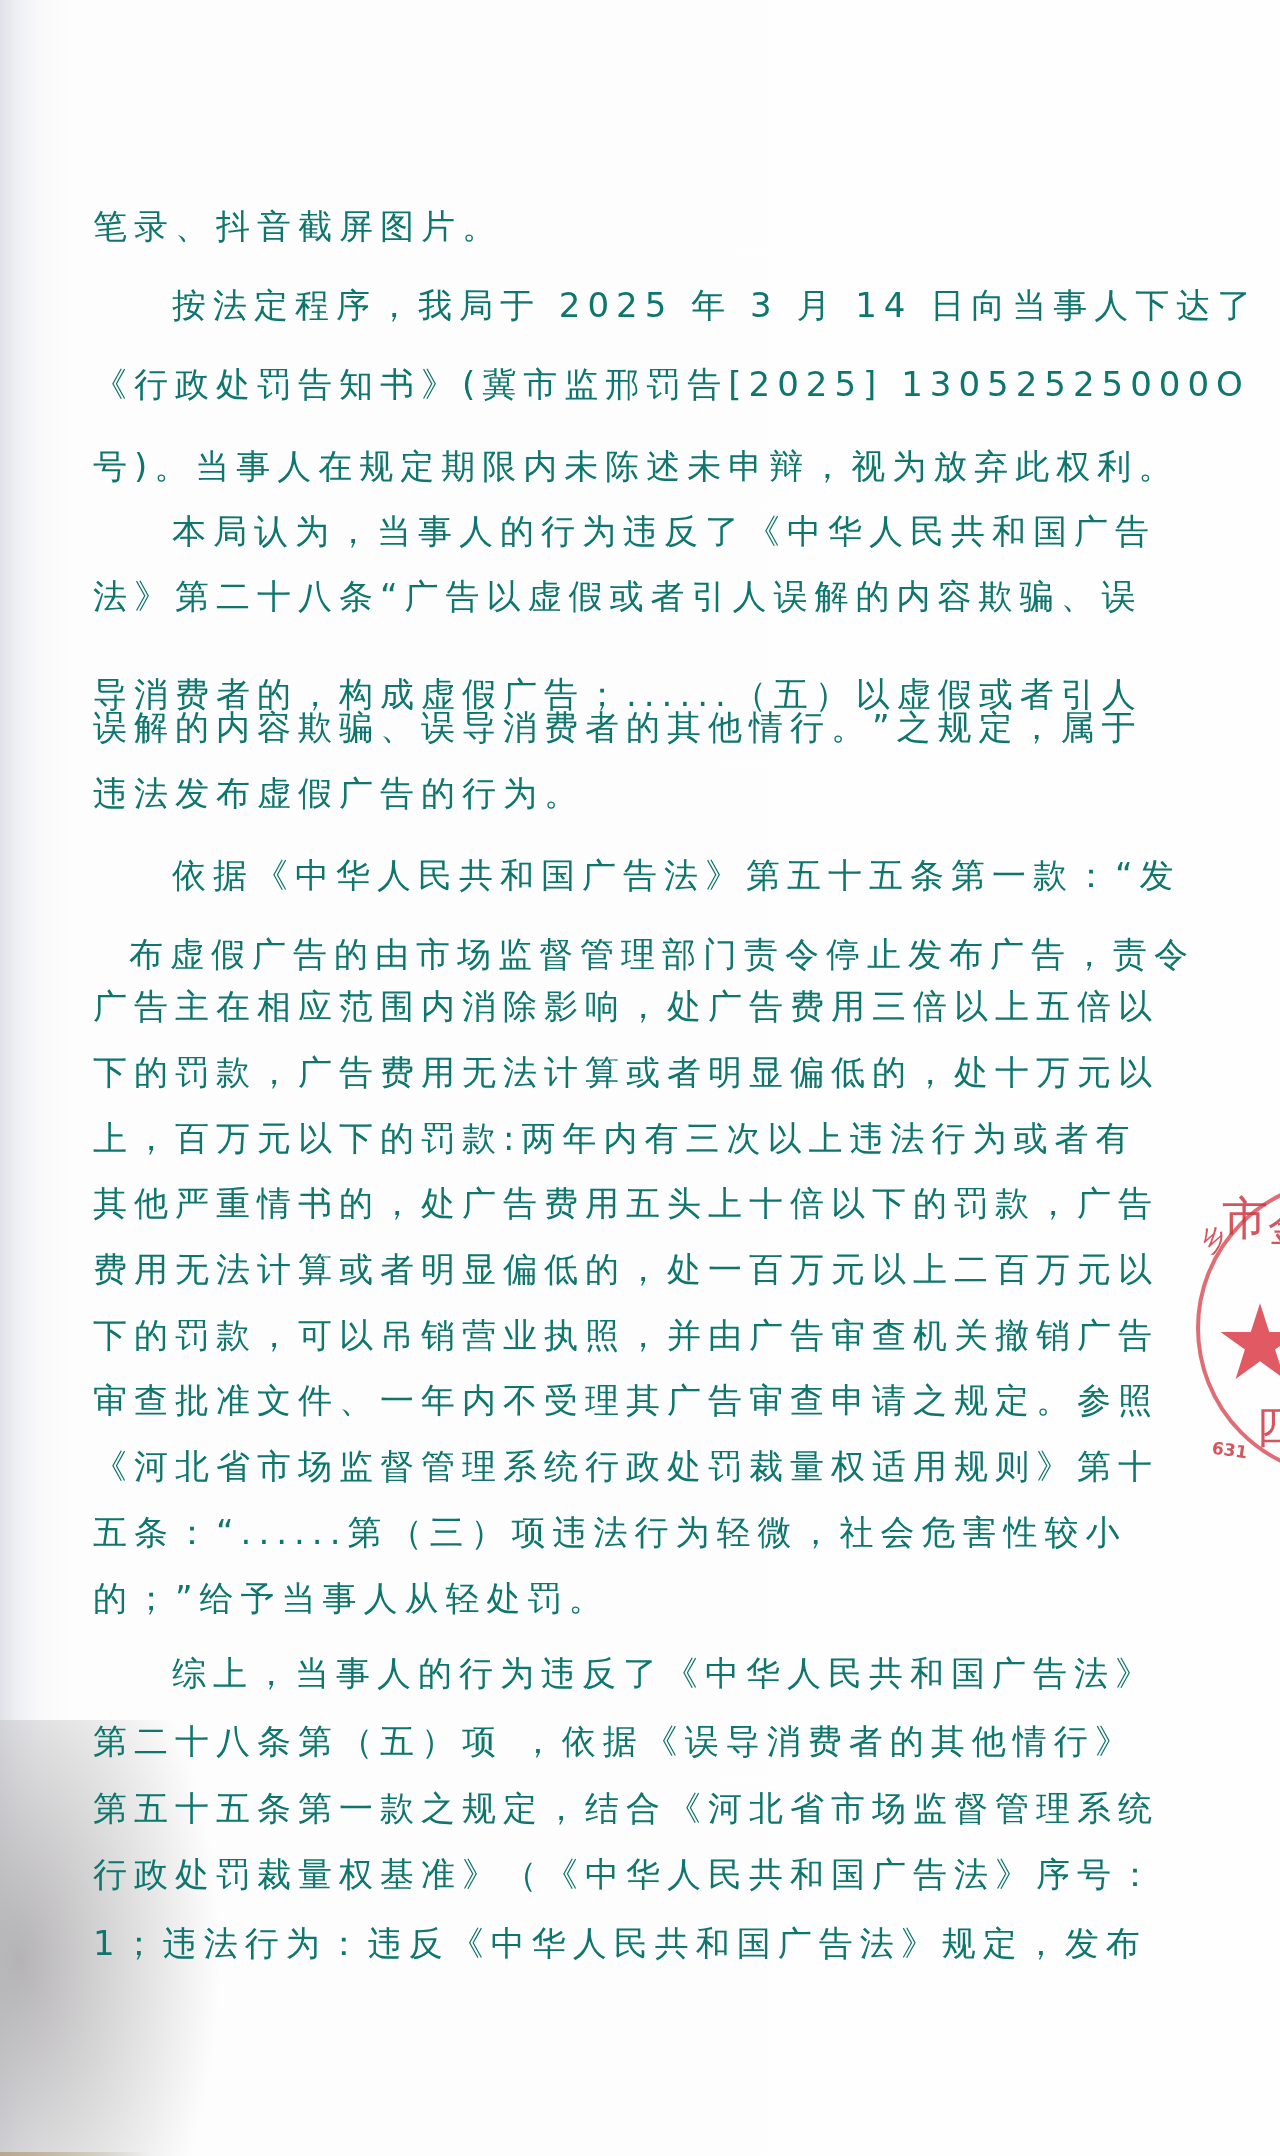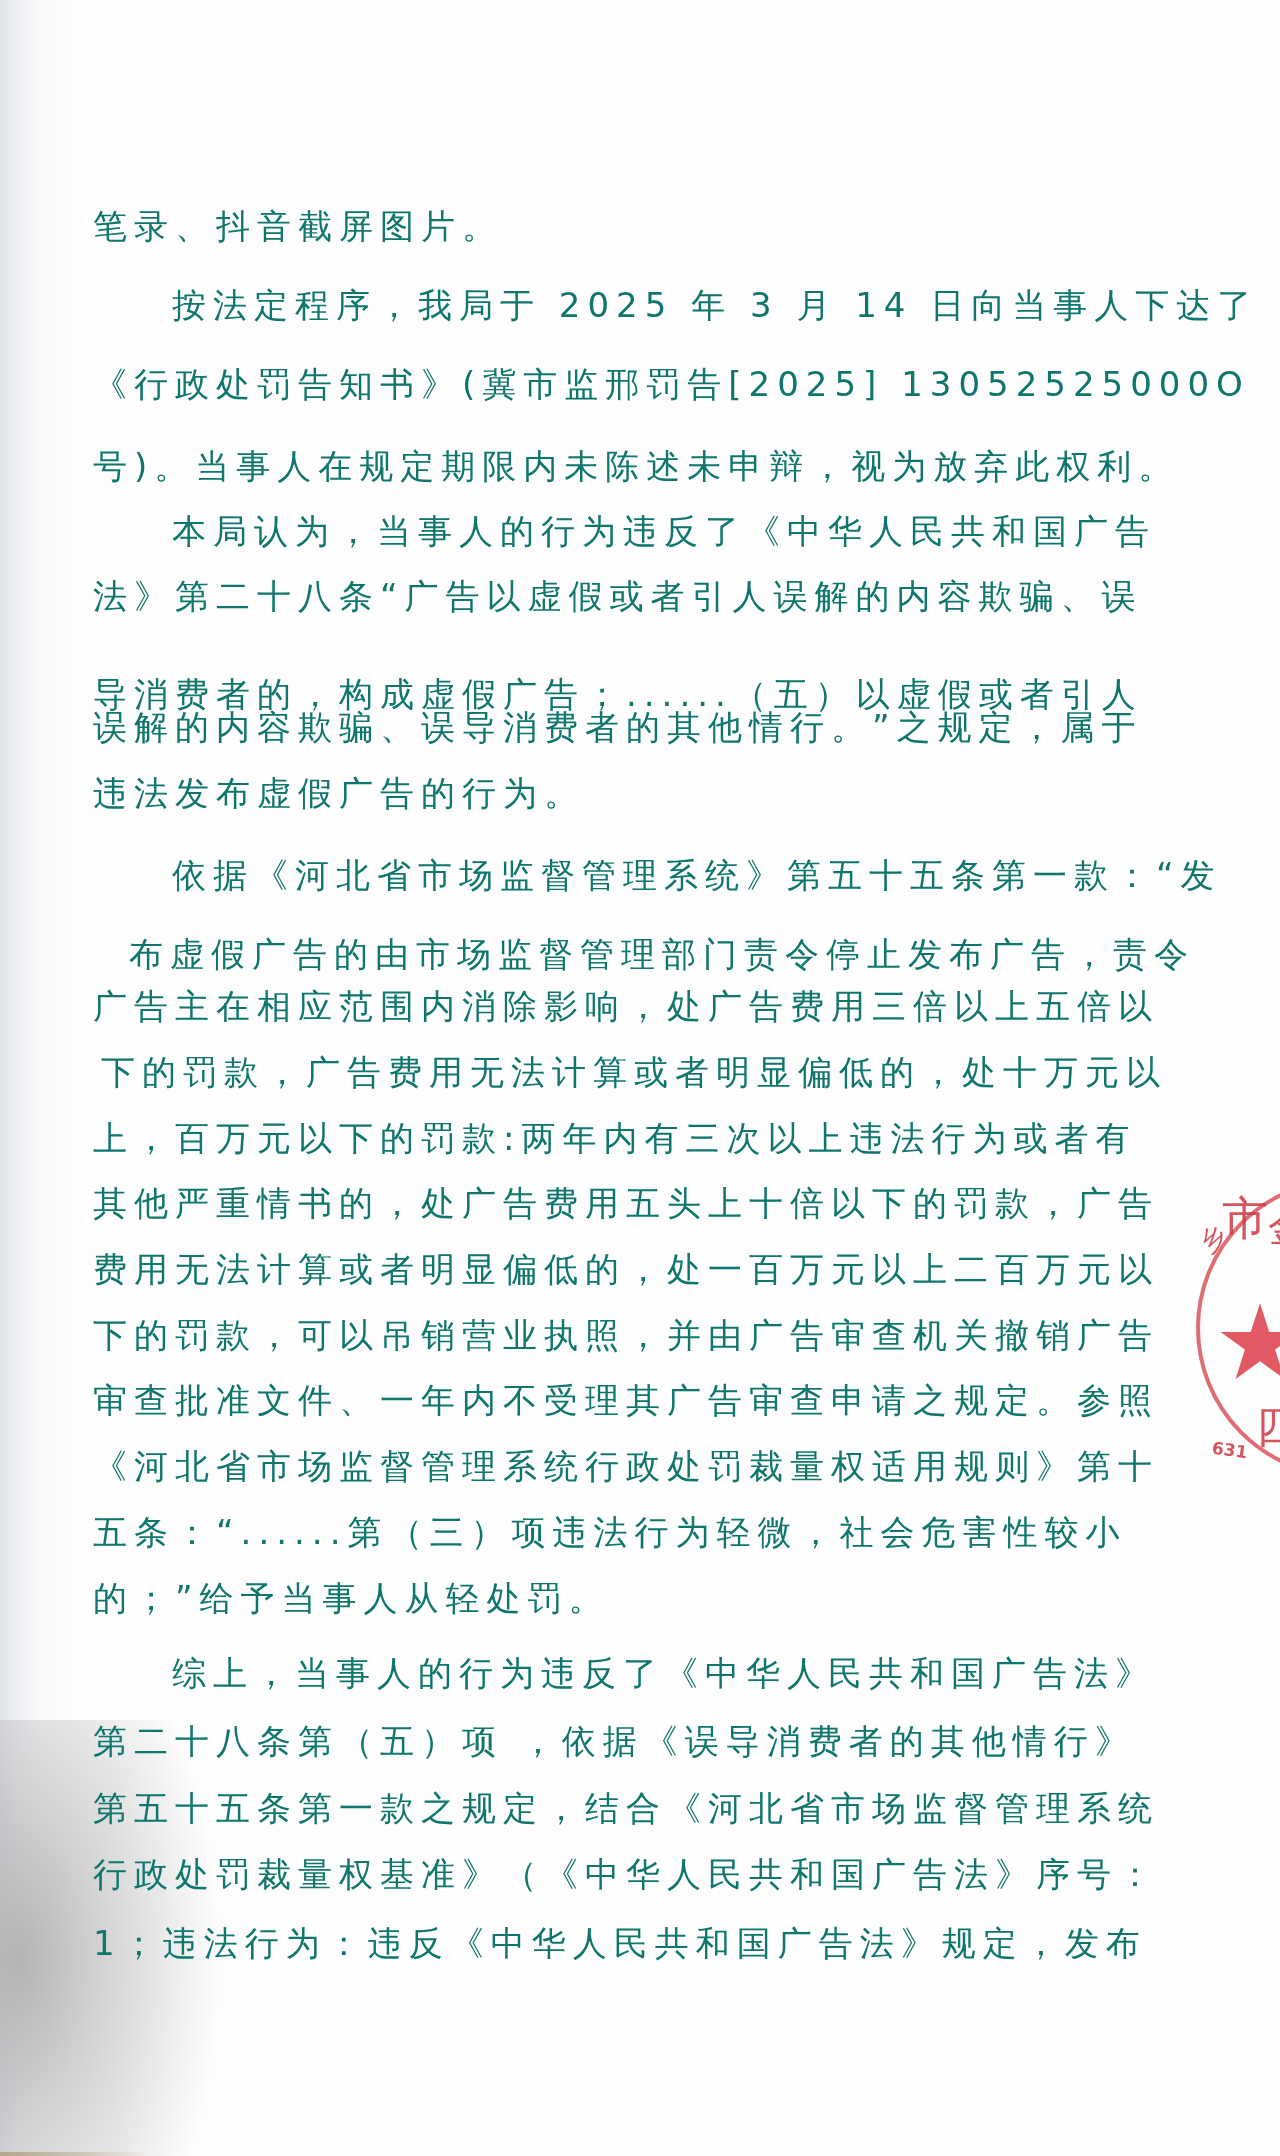--- a/index.html
+++ b/index.html
@@ -51,24 +51,24 @@
 <div id="lines">
   <div class="line" style="top: 226px;">笔录、抖音截屏图片。</div>
   <div class="line indent" style="top: 305px;">按法定程序，我局于 2025 年 3 月 14 日向当事人下达了</div>
   <div class="line" style="top: 384px;">《行政处罚告知书》(冀市监邢罚告[2025] 13052525000O</div>
   <div class="line" style="top: 466px;">号)。当事人在规定期限内未陈述未申辩，视为放弃此权利。</div>
   <div class="line indent" style="top: 531px;">本局认为，当事人的行为违反了《中华人民共和国广告</div>
   <div class="line" style="top: 596px;">法》第二十八条“广告以虚假或者引人误解的内容欺骗、误</div>
   <div class="line" style="top: 661px; margin-top: 33px;">导消费者的，构成虚假广告；......（五）以虚假或者引人</div>
   <div class="line" style="top: 727px;">误解的内容欺骗、误导消费者的其他情行。”之规定，属于</div>
   <div class="line" style="top: 793px;">违法发布虚假广告的行为。</div>
-  <div class="line indent" style="top: 875px;">依据《河北省市场监督管理系统》第五十五条第一款：“发</div>
+  <div class="line indent" style="top: 875px;">依据《中华人民共和国广告法》第五十五条第一款：“发</div>
   <div class="line" style="top: 954px; margin-left: 36px;">布虚假广告的由市场监督管理部门责令停止发布广告，责令</div>
   <div class="line" style="top: 1006px;">广告主在相应范围内消除影响，处广告费用三倍以上五倍以</div>
-  <div class="line" style="top: 1072px; margin-left: 8px;">下的罚款，广告费用无法计算或者明显偏低的，处十万元以</div>
+  <div class="line" style="top: 1072px;">下的罚款，广告费用无法计算或者明显偏低的，处十万元以</div>
   <div class="line" style="top: 1138px;">上，百万元以下的罚款:两年内有三次以上违法行为或者有</div>
   <div class="line" style="top: 1203px;">其他严重情书的，处广告费用五头上十倍以下的罚款，广告</div>
   <div class="line" style="top: 1269px;">费用无法计算或者明显偏低的，处一百万元以上二百万元以</div>
   <div class="line" style="top: 1335px;">下的罚款，可以吊销营业执照，并由广告审查机关撤销广告</div>
   <div class="line" style="top: 1400px;">审查批准文件、一年内不受理其广告审查申请之规定。参照</div>
   <div class="line" style="top: 1466px;">《河北省市场监督管理系统行政处罚裁量权适用规则》第十</div>
   <div class="line" style="top: 1532px;">五条：“......第（三）项违法行为轻微，社会危害性较小</div>
   <div class="line" style="top: 1598px;">的；”给予当事人从轻处罚。</div>
   <div class="line indent" style="top: 1673px;">综上，当事人的行为违反了《中华人民共和国广告法》</div>
   <div class="line" style="top: 1741px;">第二十八条第（五）项 ，依据《误导消费者的其他情行》</div>

